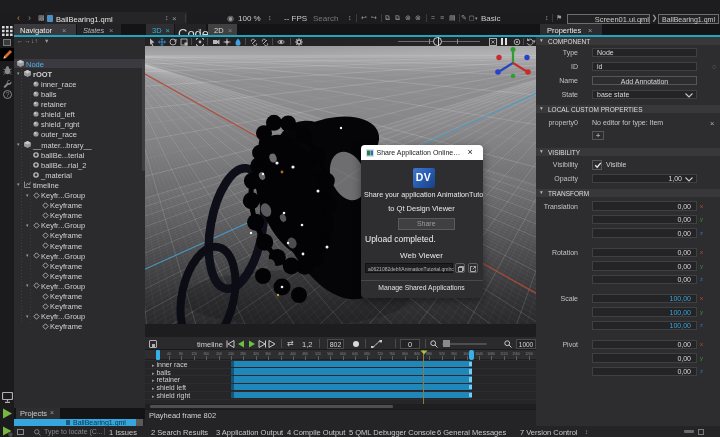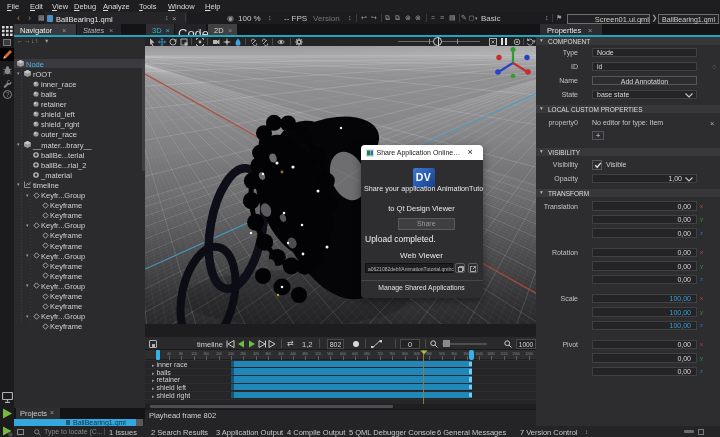--- a/index.html
+++ b/index.html
@@ -5,46 +5,36 @@
 * { margin:0; padding:0; box-sizing:border-box; }
 html,body { width:720px; height:437px; background:#1a1a1a; font-family:"Liberation Sans", sans-serif; overflow:hidden; }
 #root { position:relative; width:720px; height:437px; background:#1d1d1f; overflow:hidden; }
 .abs { position:absolute; }
 .txt { white-space:nowrap; }
 </style>
 </head>
 <body>
 <div id="root">
 
-<div class="abs" style="left:0;top:0;width:720px;height:12px;background:#1e1e20;">
-  <div class="abs txt" style="left:7px;top:1.5px;font-size:7.5px;color:#dadada;"><u>F</u>ile</div>
-  <div class="abs txt" style="left:30px;top:1.5px;font-size:7.5px;color:#dadada;"><u>E</u>dit</div>
-  <div class="abs txt" style="left:52px;top:1.5px;font-size:7.5px;color:#dadada;"><u>V</u>iew</div>
-  <div class="abs txt" style="left:74px;top:1.5px;font-size:7.5px;color:#dadada;"><u>D</u>ebug</div>
-  <div class="abs txt" style="left:103px;top:1.5px;font-size:7.5px;color:#dadada;"><u>A</u>nalyze</div>
-  <div class="abs txt" style="left:139px;top:1.5px;font-size:7.5px;color:#dadada;"><u>T</u>ools</div>
-  <div class="abs txt" style="left:168px;top:1.5px;font-size:7.5px;color:#dadada;"><u>W</u>indow</div>
-  <div class="abs txt" style="left:205px;top:1.5px;font-size:7.5px;color:#dadada;"><u>H</u>elp</div>
-</div>
 
 <div class="abs" style="left:0;top:12px;width:720px;height:12px;background:#1c1c1e;">
   <div class="abs" style="left:45px;top:0;width:142px;height:12px;background:#252528;"></div>
   <div class="abs txt" style="left:17px;top:1px;font-size:9px;color:#c08a4a;">‹</div>
   <div class="abs txt" style="left:28px;top:1px;font-size:9px;color:#8a8a8a;">›</div>
   <div class="abs txt" style="left:38px;top:2px;font-size:7px;color:#9a9a9a;">▩</div>
   <div class="abs" style="left:47px;top:2.5px;width:6px;height:7px;background:#4a90c4;border-radius:1px;"></div>
   <div class="abs txt" style="left:56px;top:2.5px;font-size:7.5px;color:#e2e2e2;">BallBearing1.qml</div>
   <div class="abs txt" style="left:165px;top:2px;font-size:7px;color:#9a9a9a;">↕</div>
   <div class="abs txt" style="left:172px;top:2px;font-size:8px;color:#9a9a9a;">×</div>
   <div class="abs" style="left:185px;top:2px;width:1px;height:8px;background:#3a3a3a;"></div>
   <div class="abs txt" style="left:227px;top:2px;font-size:8px;color:#9a9a9a;">◉</div>
   <div class="abs txt" style="left:238px;top:2px;font-size:8px;color:#cccccc;">100 %</div>
   <div class="abs txt" style="left:268px;top:2px;font-size:7px;color:#9a9a9a;">↕</div>
   <div class="abs txt" style="left:284px;top:2px;font-size:8px;color:#cccccc;">-- FPS</div>
-  <div class="abs txt" style="left:313px;top:2px;font-size:8px;color:#777777;">Version</div>
+  <div class="abs txt" style="left:313px;top:2px;font-size:8px;color:#777777;">Search</div>
   <div class="abs txt" style="left:348px;top:2px;font-size:7px;color:#9a9a9a;">↕</div>
   <div class="abs" style="left:356px;top:2px;width:1px;height:8px;background:#3a3a3a;"></div>
   <div class="abs txt" style="left:361px;top:2px;font-size:7px;color:#9a9a9a;">↩</div>
   <div class="abs txt" style="left:371px;top:2px;font-size:7px;color:#9a9a9a;">↪</div>
   <div class="abs" style="left:381px;top:2px;width:1px;height:8px;background:#3a3a3a;"></div>
   <div class="abs txt" style="left:385px;top:2px;font-size:7px;color:#9a9a9a;">⧉</div>
   <div class="abs txt" style="left:395px;top:2px;font-size:7px;color:#9a9a9a;">⧉</div>
   <div class="abs txt" style="left:405px;top:2px;font-size:7px;color:#9a9a9a;">⊗</div>
   <div class="abs txt" style="left:415px;top:2px;font-size:7px;color:#9a9a9a;">⊗</div>
   <div class="abs" style="left:426px;top:2px;width:1px;height:8px;background:#3a3a3a;"></div>
@@ -154,21 +144,21 @@
           <path d="M4 0 L8 2 L4 4 L0 2 Z" fill="#c8c8c8"></path>
         </svg>
         <span class="txt" style="position:absolute;left:12px;top:1px;font-size:7.5px;color:#4fb2e8;">Node</span>
       </div>
 <div class="abs" style="left:0;top:32.3px;width:131px;height:9.6px;">
         <span class="txt" style="position:absolute;left:3px;top:1.5px;font-size:5px;color:#9a9a9a;">▾</span>
         <svg width="7" height="7" viewBox="0 0 8 8" style="position:absolute;left:10px;top:1.5px;">
           <path d="M4 0 L8 2 L8 6 L4 8 L0 6 L0 2 Z" fill="#9a9a9a"></path>
           <path d="M4 0 L8 2 L4 4 L0 2 Z" fill="#c8c8c8"></path>
         </svg>
-        <span class="txt" style="position:absolute;left:19px;top:1px;font-size:7.5px;color:#d2d2d2;">rOOT</span>
+        <span class="txt" style="position:absolute;left:19px;top:1px;font-size:7.5px;color:#d2d2d2;font-weight:bold;">rOOT</span>
       </div>
 <div class="abs" style="left:0;top:42.4px;width:131px;height:9.6px;">
         <svg width="6" height="6" viewBox="0 0 6 6" style="position:absolute;left:19px;top:2px;">
           <circle cx="3" cy="3" r="2.6" fill="#9a9a9a"></circle>
           <circle cx="2.2" cy="2.2" r="0.9" fill="#d8d8d8"></circle>
         </svg>
         <span class="txt" style="position:absolute;left:27px;top:1px;font-size:7.5px;color:#d2d2d2;">inner_race</span>
       </div>
 <div class="abs" style="left:0;top:52.5px;width:131px;height:9.6px;">
         <svg width="6" height="6" viewBox="0 0 6 6" style="position:absolute;left:19px;top:2px;">
@@ -854,21 +844,21 @@
       <rect x="1" y="1.5" width="3.5" height="5" fill="#2a7a4a"></rect>
       <rect x="5" y="1.5" width="2" height="5" fill="#3a6ab0"></rect>
     </svg>
     <div class="abs txt" style="left:16px;top:4px;font-size:7px;color:#1a1a1a;">Share Application Online…</div>
     <div class="abs txt" style="left:107px;top:2.5px;font-size:9px;color:#222222;">×</div>
   </div>
 
   <div class="abs" style="left:52px;top:23px;width:22px;height:20px;background:linear-gradient(135deg,#4478cc 0%,#2558ac 55%,#1a3f84 100%);border-radius:2px;">
     <div class="txt" style="font-size:10.5px;font-weight:bold;color:#ffffff;text-align:center;padding-top:3px;letter-spacing:0.5px;">DV</div>
   </div>
-  <div class="abs txt" style="left:3.5px;top:39px;width:119px;overflow:hidden;font-size:7.2px;color:#e8e8e8;">Share your application AnimationTuto</div>
+  <div class="abs txt" style="left:3.5px;top:45px;width:119px;overflow:hidden;font-size:7.2px;color:#e8e8e8;">Share your application AnimationTuto</div>
   <div class="abs txt" style="left:0;top:59px;width:122px;text-align:center;font-size:7.5px;color:#e8e8e8;">to Qt Design Viewer</div>
   <div class="abs" style="left:37.5px;top:73px;width:56.5px;height:12px;background:#3f3f42;border:1px solid #5a5a5e;">
     <div class="txt" style="font-size:7px;color:#9a9a9a;text-align:center;padding-top:1.5px;">Share</div>
   </div>
   <div class="abs txt" style="left:4.5px;top:89px;font-size:8.5px;color:#f0f0f0;">Upload completed.</div>
   <div class="abs txt" style="left:0;top:106px;width:122px;text-align:center;font-size:8px;color:#e8e8e8;">Web Viewer</div>
   <div class="abs" style="left:4.5px;top:118.5px;width:88px;height:10px;background:#1e1e20;border:1px solid #111113;">
     <div class="txt" style="font-size:5px;color:#b8b8b8;padding:2px 0 0 2px;">a0621082debf/AnimationTutorial.qmlrc</div>
   </div>
   <div class="abs" style="left:94.5px;top:118.5px;width:10px;height:10px;border:1px solid #5e5e62;border-radius:2px;">

